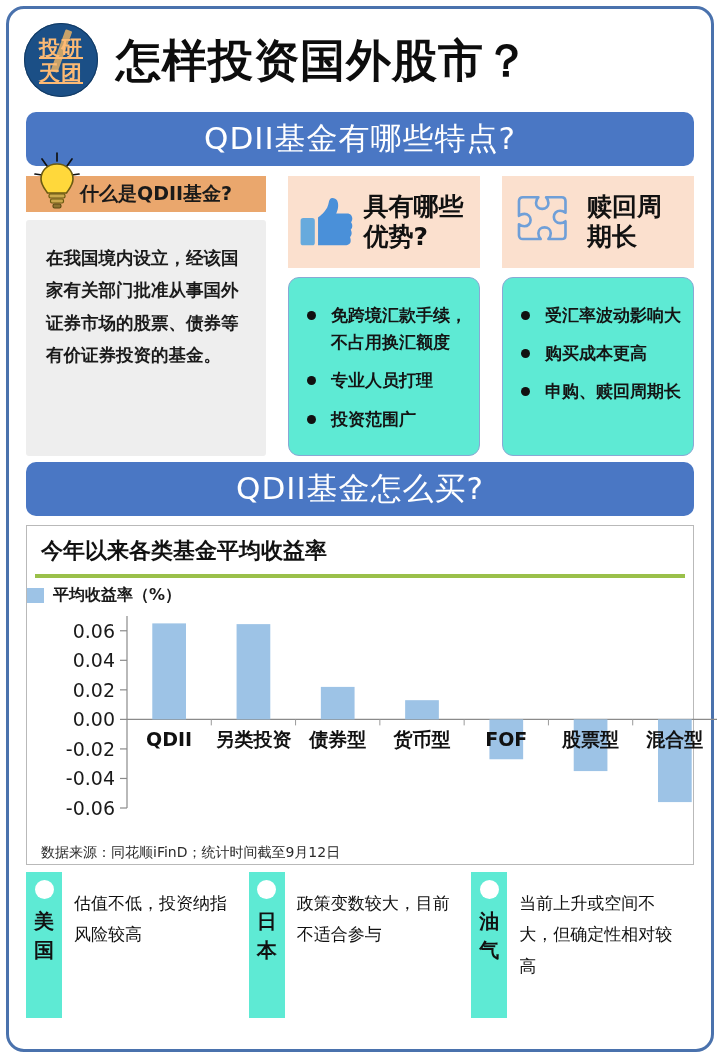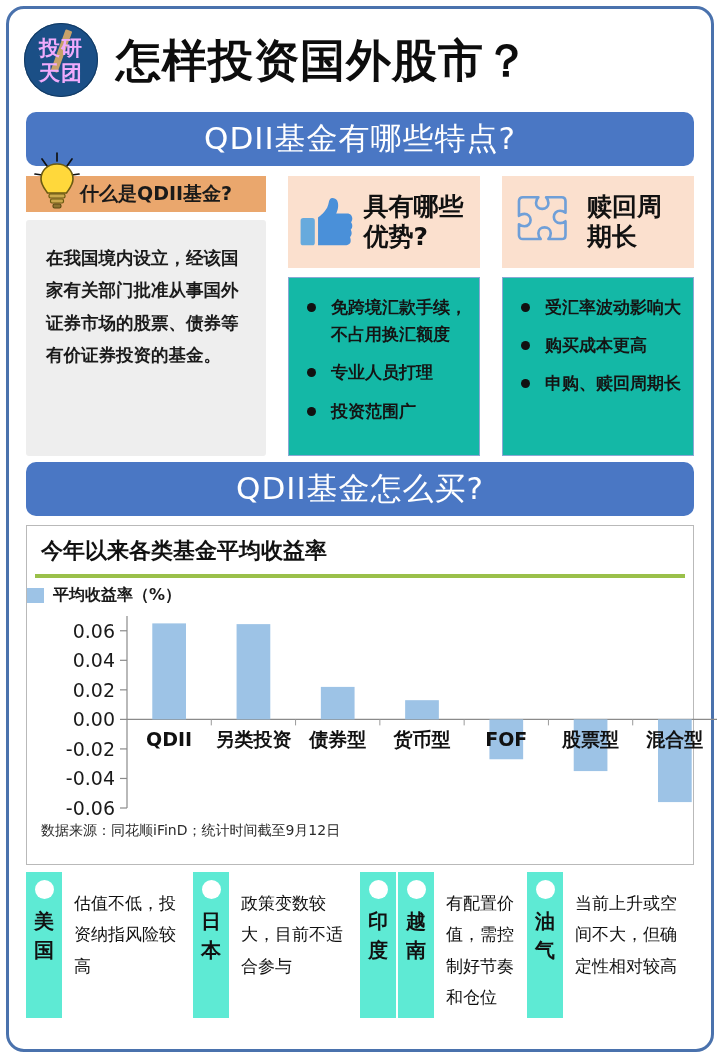--- a/index.html
+++ b/index.html
@@ -38,22 +38,23 @@
   }
   .logo{
     width:74px;height:74px;border-radius:50%;
     background:#1b4f86;
     position:relative;flex:0 0 auto;
     overflow:hidden;
     box-shadow:0 0 0 1px #123a63 inset;
   }
   .logo .l1,.logo .l2{
     position:absolute;left:0;right:0;text-align:center;
-    color:#f0abfc;font-weight:bold;letter-spacing:1px;
-    font-family:"DejaVu Sans","Liberation Sans",sans-serif;
+    color:#fdba74;font-weight:bold;letter-spacing:1px;
+    font-family:"DejaVu Sans","Liberation Sans",sans-serif;
+    text-decoration:underline;
   }
   .logo .l1{top:11px;font-size:21px;}
   .logo .l2{top:36px;font-size:21px;}
   .logo .slash{
     position:absolute;left:34px;top:6px;
     width:7px;height:44px;background:#c8a26a;
     transform:rotate(20deg);
     border-radius:1px;
   }
   .title{
@@ -114,23 +115,23 @@
     gap:10px;
   }
   .card-head .ttl{
     font-size:25px;font-weight:bold;line-height:1.22;color:#111;
     font-family:"DejaVu Sans","Liberation Sans",sans-serif;
   }
   .card-body{
     margin-top:9px;
     flex:1;
     border:1.5px solid #8aa8d4;
-    border-radius:0;
-    background:#14b8a6;
-    padding:16px 10px 10px 14px;
+    border-radius:11px;
+    background:#5eead4;
+    padding:24px 10px 10px 14px;
     box-sizing:border-box;
   }
   .card-body ul{margin:0;padding:0;list-style:none;}
   .card-body li{
     position:relative;
     padding-left:28px;
     margin-bottom:11px;
     font-size:17px;line-height:1.6;font-weight:bold;color:#141414;
     font-family:"DejaVu Sans","Liberation Sans",sans-serif;
   }
@@ -157,21 +158,21 @@
   .legend{
     display:flex;align-items:center;justify-content:flex-start;
     gap:9px;margin-top:7px;
     font-size:16px;color:#1a1a1a;font-weight:bold;
     font-family:"DejaVu Sans","Liberation Sans",sans-serif;
   }
   .legend .sw{width:17px;height:15px;background:#9dc3e6;display:inline-block;}
   .plot{position:relative;margin-top:2px;height:215px;}
   .plot svg{display:block;}
   .source{
-    position:absolute;left:14px;bottom:24px;
+    position:absolute;left:14px;bottom:2px;
     font-size:14px;color:#2a2a2a;
     font-family:"DejaVu Sans","Liberation Sans",sans-serif;
   }
 
   
   .notes{
     display:flex;align-items:stretch;
     margin:7px 8px 0 8px;
     height:146px;
   }
@@ -348,33 +349,20 @@
       <div class="note">
         <div class="tagset">
           <div class="tag">
             <div class="dot"></div>
             <div class="ch">日本</div>
           </div>
         </div>
         <div class="txt">政策变数较大，目前不适合参与</div>
       </div>
 
-      <div class="note">
-        <div class="tagset">
-          <div class="tag">
-            <div class="dot"></div>
-            <div class="ch">印度</div>
-          </div>
-          <div class="tag">
-            <div class="dot"></div>
-            <div class="ch">越南</div>
-          </div>
-        </div>
-        <div class="txt">有配置价值，需控制好节奏和仓位</div>
-      </div>
 
       <div class="note">
         <div class="tagset">
           <div class="tag">
             <div class="dot"></div>
             <div class="ch">油气</div>
           </div>
         </div>
         <div class="txt">当前上升或空间不大，但确定性相对较高</div>
       </div>

